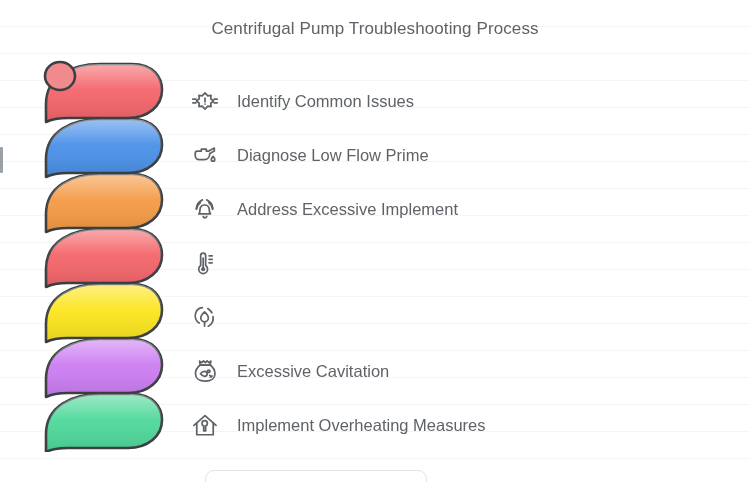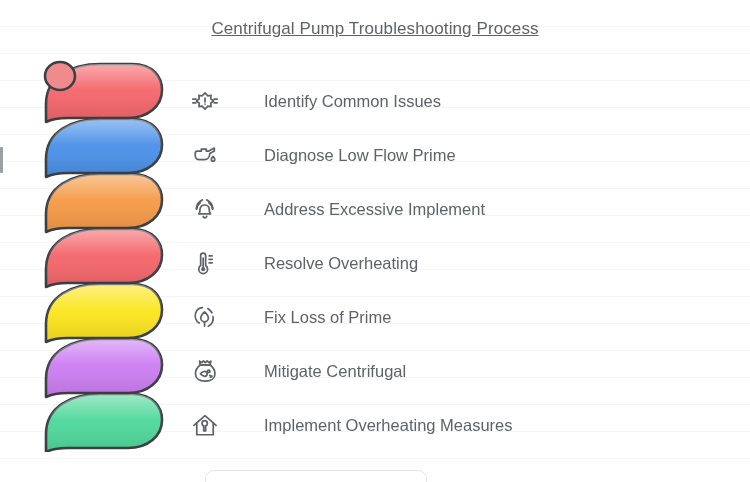--- a/index.html
+++ b/index.html
@@ -43,21 +43,20 @@
   #page-title {
     position: absolute;
     left: 0;
     right: 0;
     top: 19px;
     text-align: center;
     font-size: 17px;
     letter-spacing: 0.1px;
     color: #5f6368;
     white-space: nowrap;
-    text-decoration: underline;
   }
 
   
   #spring {
     position: absolute;
     left: 28px;
     top: 52px;
     width: 145px;
     height: 400px;
   }
@@ -67,21 +66,20 @@
   #steps {
     position: absolute;
     left: 190px;
     top: 74px;
     width: 520px;
   }
   .step {
     display: flex;
     align-items: center;
     height: 54px;
-    gap: 27px;
   }
   .step-icon {
     width: 30px;
     height: 30px;
     flex: 0 0 30px;
     display: flex;
     align-items: center;
     justify-content: center;
     color: #5f6368;
   }
@@ -221,52 +219,50 @@
                  C9 2.9 8 3.9 8 5.2 L8 14.4
                  C6.9 15.1 6.2 16.3 6.2 17.7 C6.2 19.9 8 21.7 10.3 21.7
                  C12.6 21.7 14.4 19.9 14.4 17.7 C14.4 16.3 13.7 15.1 12.6 14.4 Z"></path>
         <line x1="10.3" y1="7.4" x2="10.3" y2="17.5"></line>
         <circle cx="10.3" cy="17.7" r="1.9" fill="currentColor" stroke="none"></circle>
         <line x1="15.8" y1="5.4" x2="18.6" y2="5.4"></line>
         <line x1="15.8" y1="8.6" x2="18.6" y2="8.6"></line>
         <line x1="15.8" y1="11.8" x2="18.6" y2="11.8"></line>
       </svg>
     </span>
-    <span class="step-label">Resolve Overheating</span>
   </div>
 
   <div class="step">
     <span class="step-icon">
       <svg width="26" height="26" viewBox="0 0 24 24" fill="none" stroke="currentColor" stroke-width="1.6" stroke-linecap="round" stroke-linejoin="round">
         <path d="M9.6 3.4 C6.9 3.7 4.3 5.4 3.4 8.3 C2.3 11.7 3.6 15.6 6.6 17.6"></path>
         <path d="M14.6 4.2 C14.6 4.2 17.2 6 18.4 8.1"></path>
         <path d="M19.4 11.6 C20.2 15.3 18.3 19 15 20.5"></path>
         <path d="M11.6 7.2 C11.6 7.2 8.1 10.3 8.1 13 C8.1 14.9 9.7 16.5 11.6 16.5
                  C13.5 16.5 15.1 14.9 15.1 13 C15.1 10.3 11.6 7.2 11.6 7.2 Z"></path>
         <line x1="11.6" y1="16.5" x2="11.6" y2="20.4"></line>
       </svg>
     </span>
-    <span class="step-label">Fix Loss of Prime</span>
   </div>
 
   <div class="step">
     <span class="step-icon">
       <svg width="26" height="26" viewBox="0 0 24 24" fill="none" stroke="currentColor" stroke-width="1.6" stroke-linecap="round" stroke-linejoin="round">
         <path d="M7.6 6.5 L7 2.9 L8.9 4.3 L10.6 2.6 L12.3 4.3 L14 2.6 L15.7 4.3
                  L17.4 2.9 L16.8 6.5 Z"></path>
         <path d="M7.6 6.5 C4.9 8.6 3.2 11.6 3.2 14.6 C3.2 18.6 6.5 21.4 12.2 21.4
                  C17.9 21.4 21.2 18.6 21.2 14.6 C21.2 11.6 19.5 8.6 16.8 6.5 Z"></path>
         <path d="M7.8 14.6 C7.8 14.6 9.6 12.3 11.6 12.3 C13 12.3 14 13.3 14 14.6
                  C14 15.9 13 16.9 11.6 16.9 C9.6 16.9 7.8 14.6 7.8 14.6 Z"></path>
         <circle cx="15.4" cy="12.3" r="1.2"></circle>
         <line x1="16.4" y1="16" x2="18" y2="17.2"></line>
         <line x1="16.9" y1="17.7" x2="18.4" y2="16.6"></line>
       </svg>
     </span>
-    <span class="step-label">Mitigate Centrifugal</span>
+    <span class="step-label">Excessive Cavitation</span>
   </div>
 
   <div class="step">
     <span class="step-icon">
       <svg width="26" height="26" viewBox="0 0 24 24" fill="none" stroke="currentColor" stroke-width="1.6" stroke-linecap="round" stroke-linejoin="round">
         <path d="M1.8 12.3 L12 3.4 L22.2 12.3"></path>
         <path d="M4.4 10.1 L4.4 21 L19.6 21 L19.6 10.1"></path>
         <path d="M14.2 10.5 C14.2 9.1 13.1 8 11.7 8 C10.3 8 9.2 9.1 9.2 10.5
                  C9.2 11.6 9.9 12.5 10.8 12.8 L10.8 17.4 L12.6 17.4 L12.6 12.8
                  C13.5 12.5 14.2 11.6 14.2 10.5 Z"></path>

